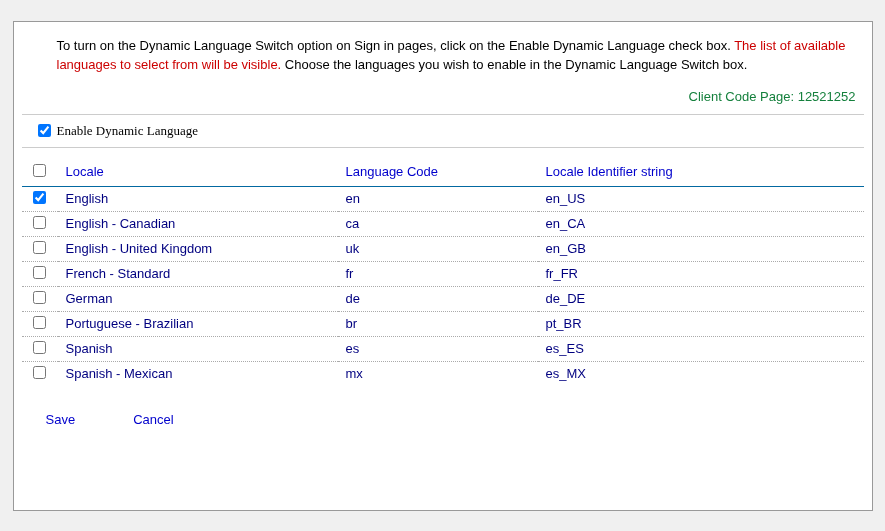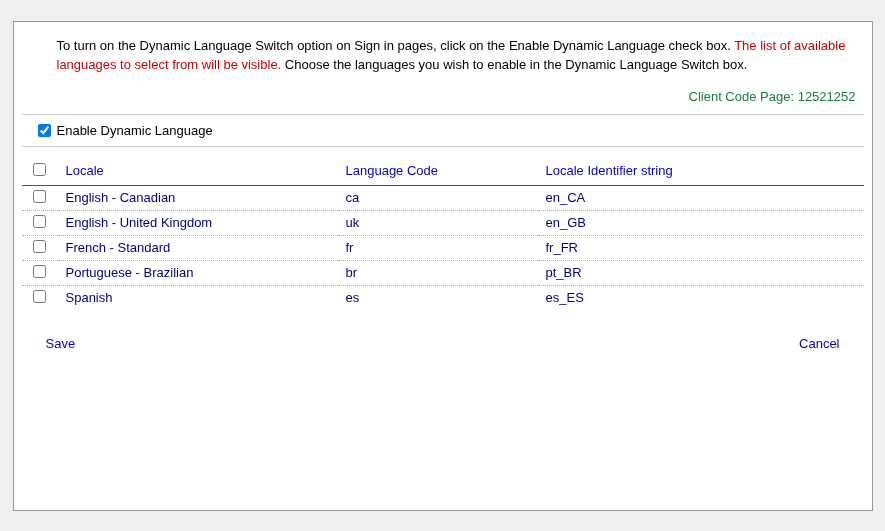--- a/index.html
+++ b/index.html
@@ -59,20 +59,21 @@
       align-items: center;
       gap: 6px;
       border-bottom: 1px solid #ccc;
       margin: 0 8px;
     }
 
     .enable-section label {
       font-size: 13px;
       color: #000;
       cursor: pointer;
+      font-family: Liberation Serif, serif;
     }
 
     .table-container {
       margin: 10px 8px 0 8px;
     }
 
     table {
       width: 100%;
       border-collapse: collapse;
       font-size: 13px;
@@ -116,21 +117,21 @@
     tbody td:nth-child(2) {
       width: 280px;
     }
 
     tbody td:nth-child(3) {
       width: 200px;
     }
 
     .footer {
       display: flex;
-      justify-content: space-between;
+      justify-content: flex-start;
       gap: 26px;
       padding: 12px 16px;
       margin-top: 10px;
     }
 
     .btn {
       padding: 4px 16px;
       font-size: 13px;
       cursor: pointer;
       background: #fff;
@@ -173,50 +174,68 @@
         <tr>
           <th>
             <input type="checkbox" style="">
           </th>
           <th class="col-header-locale">Locale</th>
           <th class="col-header-locale">Language Code</th>
           <th class="col-header-locale">Locale Identifier string</th>
         </tr>
       </thead>
       <tbody id="language-tbody">
+      <tr>
+            <td><input type="checkbox" checked="" style=""></td>
+            <td>English</td>
+            <td>en</td>
+            <td>en_US</td>
+          </tr>
           <tr>
             <td><input type="checkbox" style=""></td>
             <td>English - Canadian</td>
             <td>ca</td>
             <td>en_CA</td>
           </tr>
           <tr>
             <td><input type="checkbox" style=""></td>
             <td>English - United Kingdom</td>
             <td>uk</td>
             <td>en_GB</td>
           </tr>
           <tr>
             <td><input type="checkbox" style=""></td>
             <td>French - Standard</td>
             <td>fr</td>
             <td>fr_FR</td>
           </tr>
           <tr>
             <td><input type="checkbox" style=""></td>
+            <td>German</td>
+            <td>de</td>
+            <td>de_DE</td>
+          </tr>
+          <tr>
+            <td><input type="checkbox" style=""></td>
             <td>Portuguese - Brazilian</td>
             <td>br</td>
             <td>pt_BR</td>
           </tr>
           <tr>
             <td><input type="checkbox" style=""></td>
             <td>Spanish</td>
             <td>es</td>
             <td>es_ES</td>
           </tr>
+          <tr>
+            <td><input type="checkbox" style=""></td>
+            <td>Spanish - Mexican</td>
+            <td>mx</td>
+            <td>es_MX</td>
+          </tr>
         </tbody>
     </table>
   </div>
 
   <div class="footer">
     <button class="btn">Save</button>
     <button class="btn">Cancel</button>
   </div>
 
 </div>

